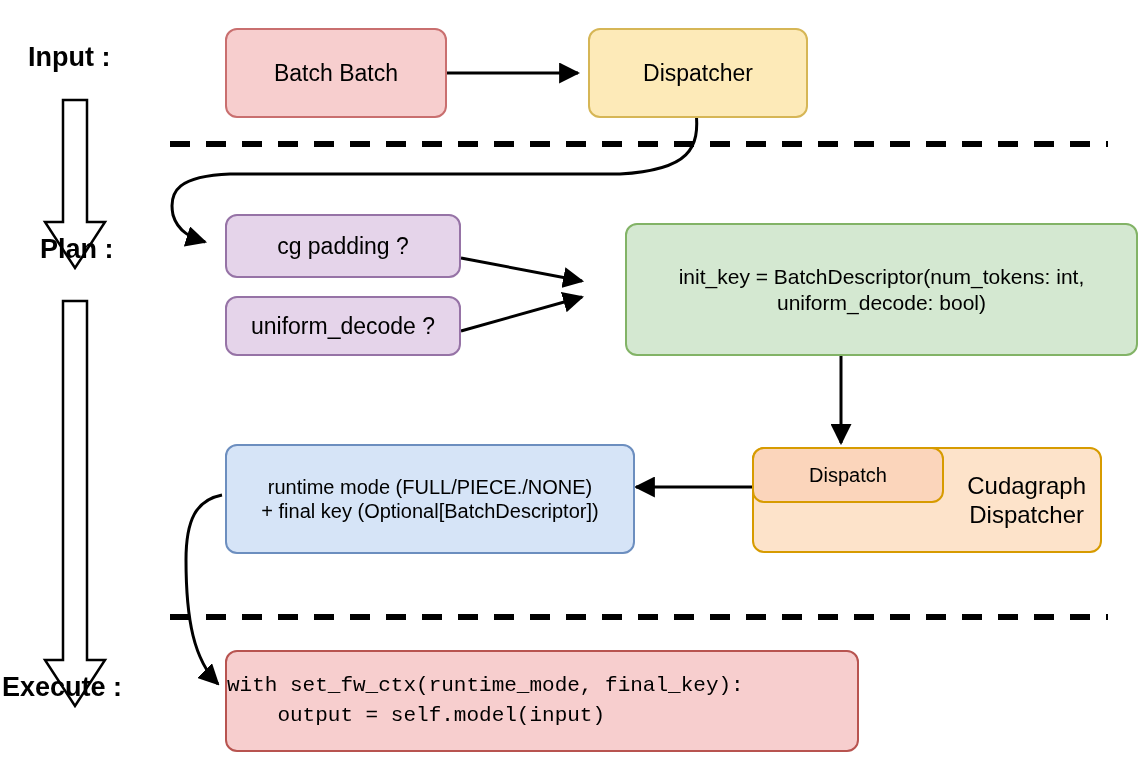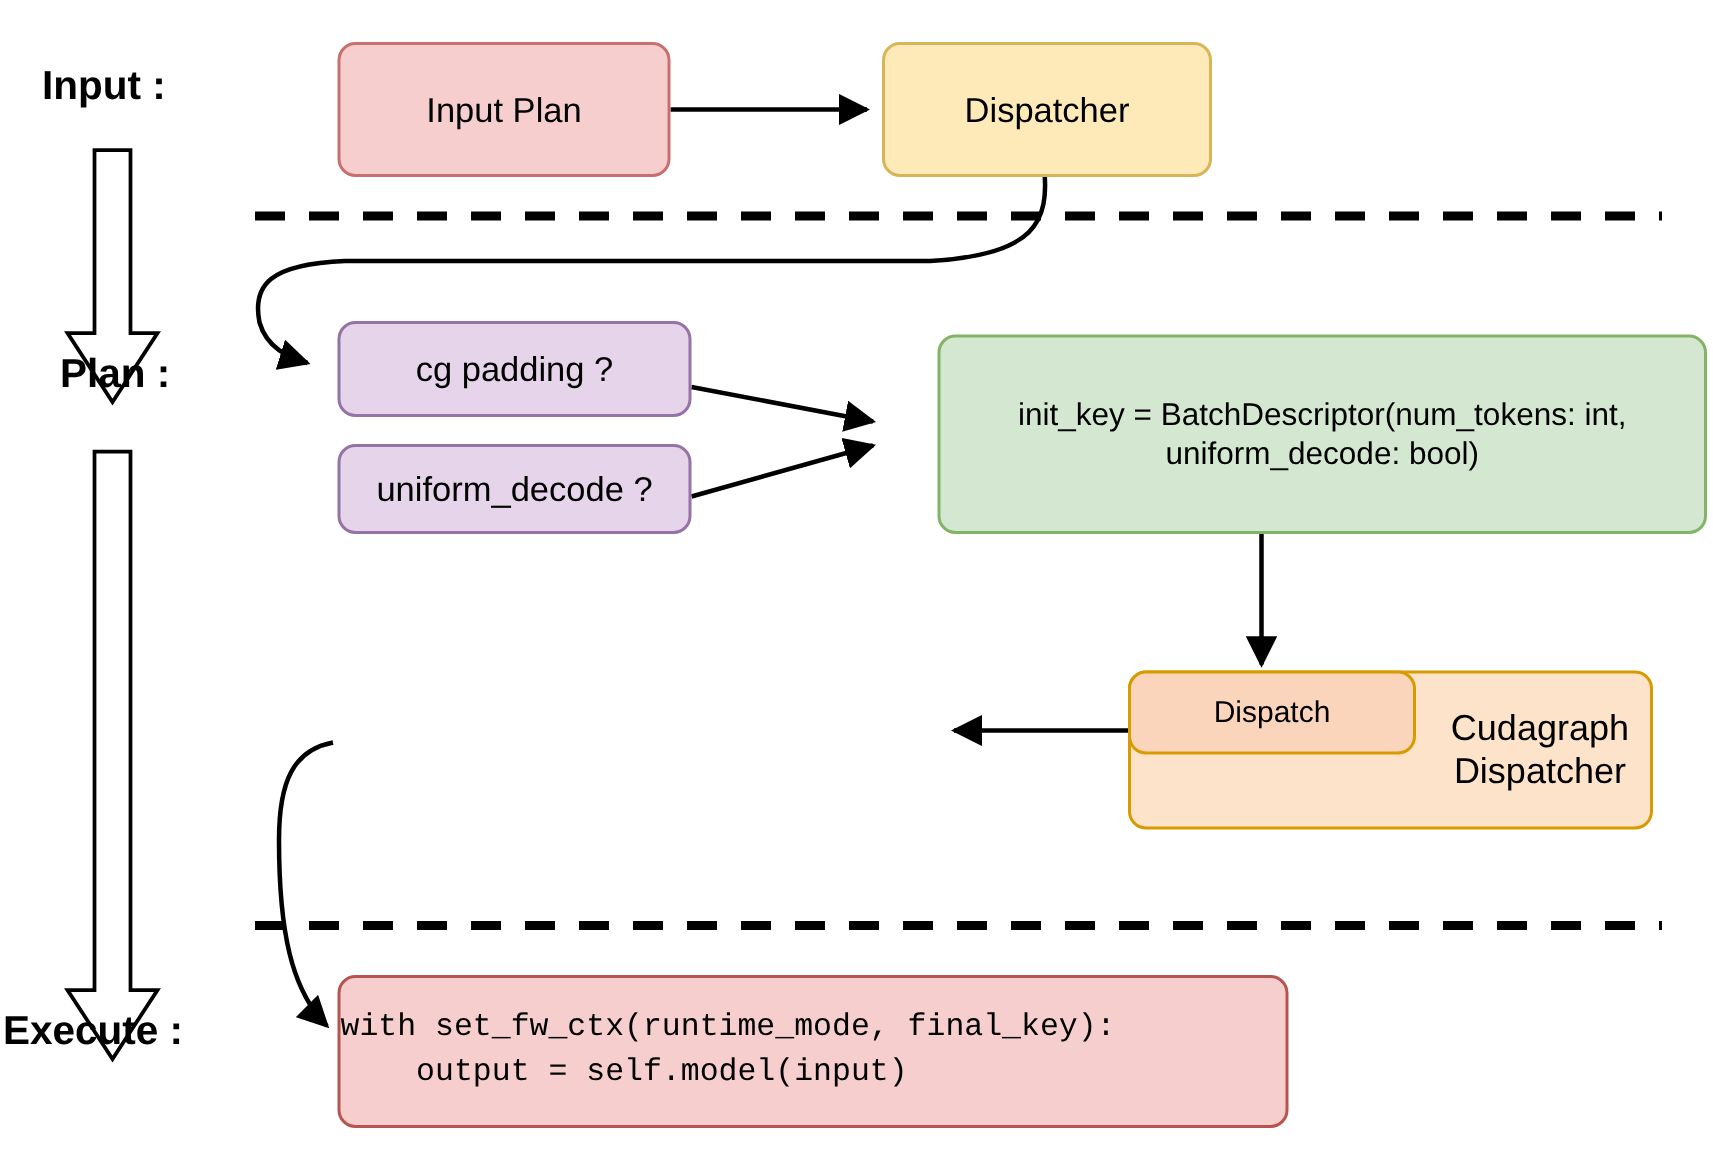--- a/index.html
+++ b/index.html
@@ -140,21 +140,21 @@
              C 186 620, 194 660, 218 684" fill="none" stroke="#000000" stroke-width="3" marker-end="url(#ah)"></path>
   </svg>
 
   <div class="stage-label" style="left:28px; top:42px;">Input :</div>
 
   <div class="stage-label" style="left:40px; top:234px;">Plan :</div>
 
   <div class="stage-label" style="left:2px; top:672px;">Execute :</div>
 
   <div class="node n-input-batch" style="left:225px; top:28px; width:222px; height:90px;">
-    <span class="node-text">Input Plan</span>
+    <span class="node-text">Batch Batch</span>
   </div>
 
   <div class="node n-preprocess" style="left:588px; top:28px; width:220px; height:90px;">
     <span class="node-text">Dispatcher</span>
   </div>
 
   <div class="node n-purple" style="left:225px; top:214px; width:236px; height:64px;">
     <span class="node-text">cg padding ?</span>
   </div>
 
@@ -169,19 +169,23 @@
 
   <div class="node n-orange-outer" style="left:752px; top:447px; width:350px; height:106px;">
     <span class="node-text">Cudagraph
 Dispatcher</span>
   </div>
 
   <div class="node n-orange-inner" style="left:752px; top:447px; width:192px; height:56px;">
     <span class="node-text">Dispatch</span>
   </div>
 
+  <div class="node n-blue" style="left:225px; top:444px; width:410px; height:110px;">
+    <span class="node-text">runtime mode (FULL/PIECE./NONE)
++ final key (Optional[BatchDescriptor])</span>
+  </div>
 
   <div class="node n-code" style="left:225px; top:650px; width:634px; height:102px;">
     <span class="node-text-pre">with set_fw_ctx(runtime_mode, final_key):
     output = self.model(input)</span>
   </div>
 
 </div>
 
 </body></html>

